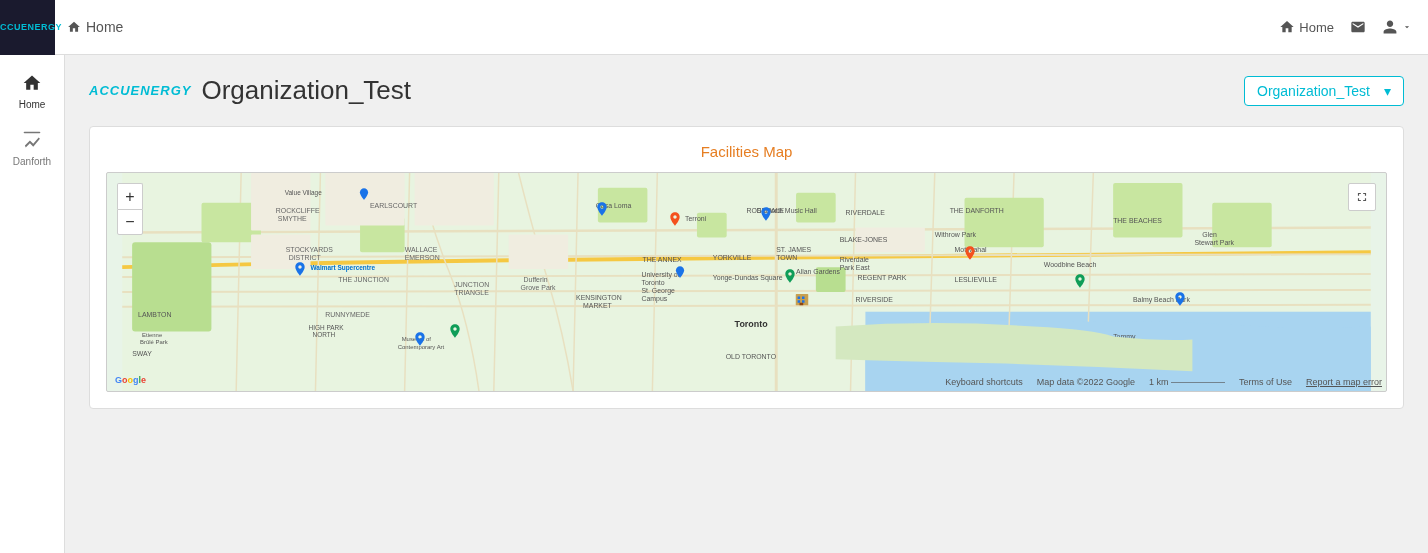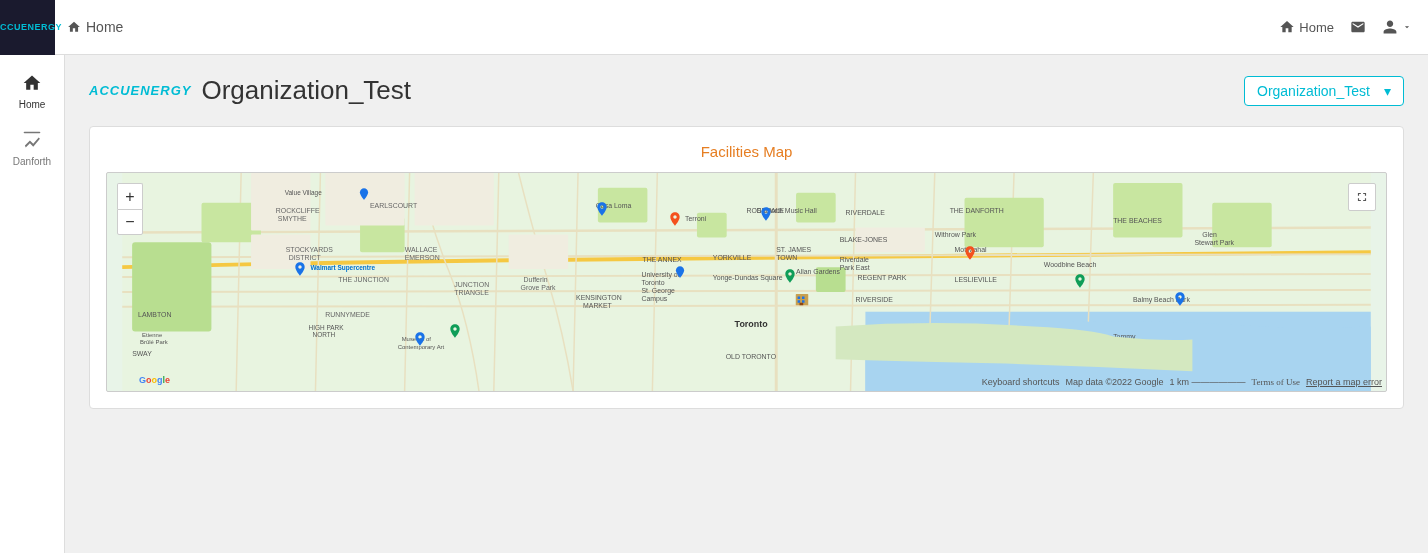--- a/index.html
+++ b/index.html
@@ -228,31 +228,30 @@
       z-index: 5;
     }
     .map-google-logo {
       position: absolute;
       bottom: 6px;
       left: 8px;
       font-size: 10px;
       font-weight: bold;
       color: #555;
       z-index: 5;
-      margin-left: 24px;
     }
     .map-footer {
       position: absolute;
       bottom: 4px;
       right: 4px;
       font-size: 9px;
       color: #555;
       z-index: 5;
       display: flex;
-      gap: 6px;
+      gap: 14px;
     }
     .map-footer span {
       cursor: pointer;
     }
 
     
     .map-pin {
       position: absolute;
       z-index: 4;
     }
@@ -560,19 +559,19 @@
         
         <div class="map-google-logo">
           <span style="color:#4285f4;font-family:Arial;font-size:9px;font-weight:bold;">G</span><span style="color:#ea4335;font-family:Arial;font-size:9px;font-weight:bold;">o</span><span style="color:#fbbc04;font-family:Arial;font-size:9px;font-weight:bold;">o</span><span style="color:#4285f4;font-family:Arial;font-size:9px;font-weight:bold;">g</span><span style="color:#34a853;font-family:Arial;font-size:9px;font-weight:bold;">l</span><span style="color:#ea4335;font-family:Arial;font-size:9px;font-weight:bold;">e</span>
         </div>
 
         
         <div class="map-footer">
           <span style="cursor:pointer;">Keyboard shortcuts</span>
           <span>Map data ©2022 Google</span>
           <span>1 km ——————</span>
-          <span style="cursor:pointer;font-family:Liberation Serif, serif;">Terms of Use</span>
+          <span style="cursor:pointer;">Terms of Use</span>
           <span style="cursor:pointer;text-decoration:underline;">Report a map error</span>
         </div>
       </div>
     </div>
   </div>
 </div>
 
 </body></html>

